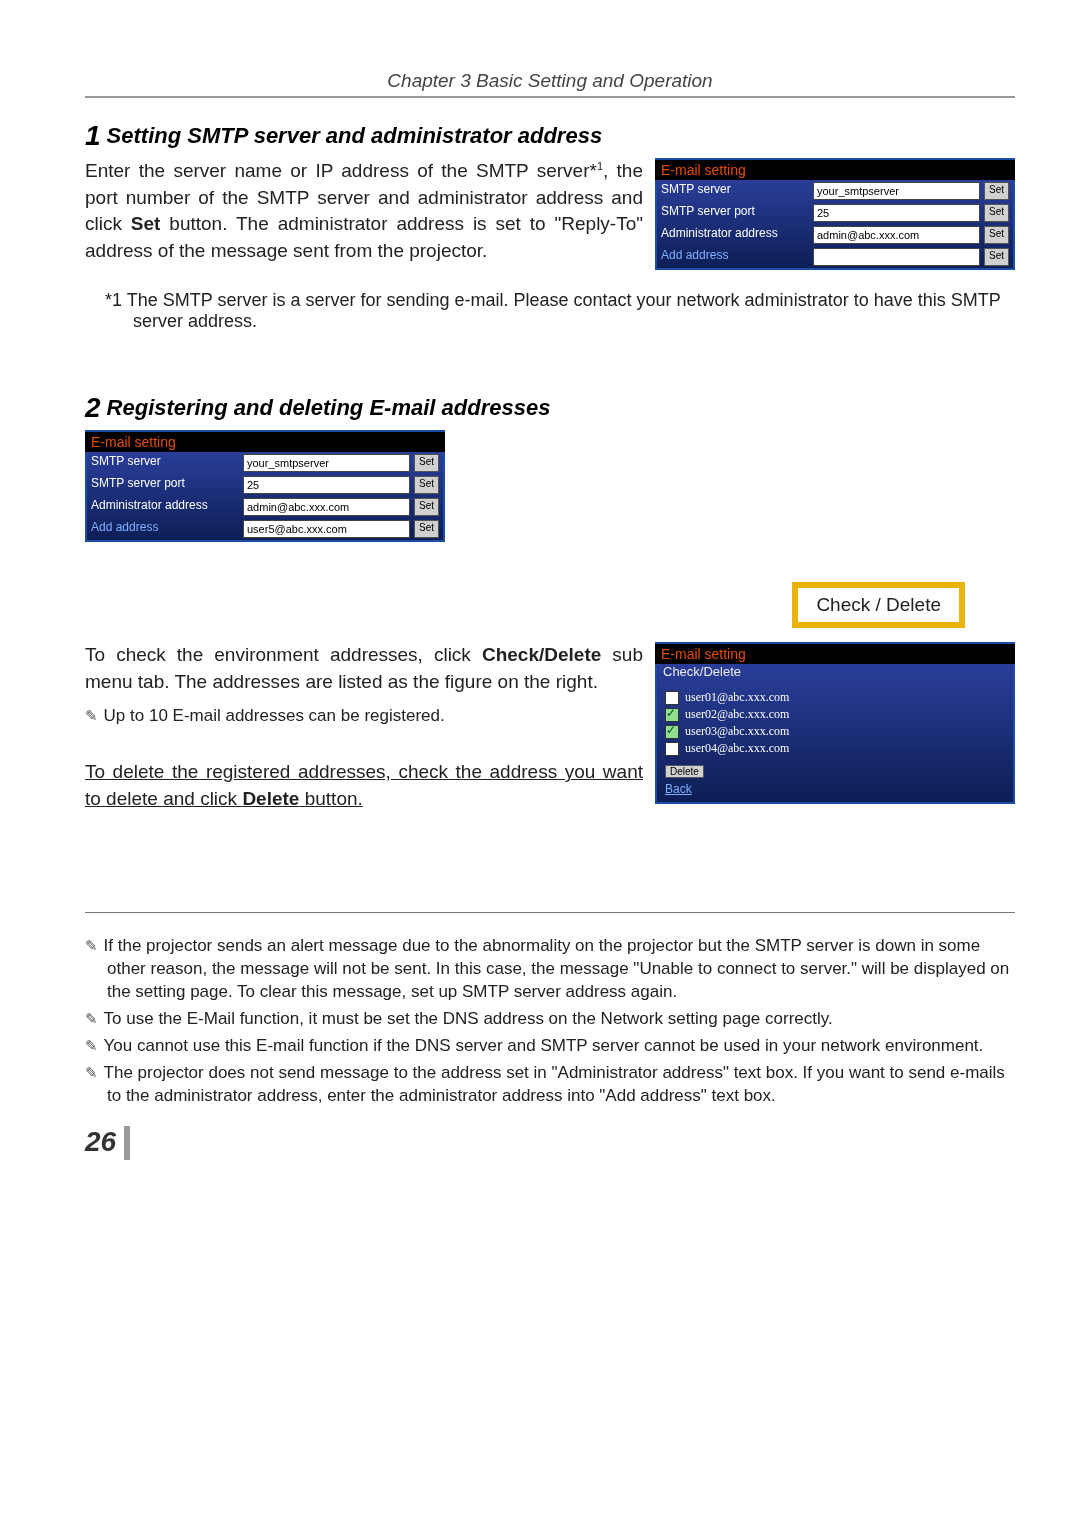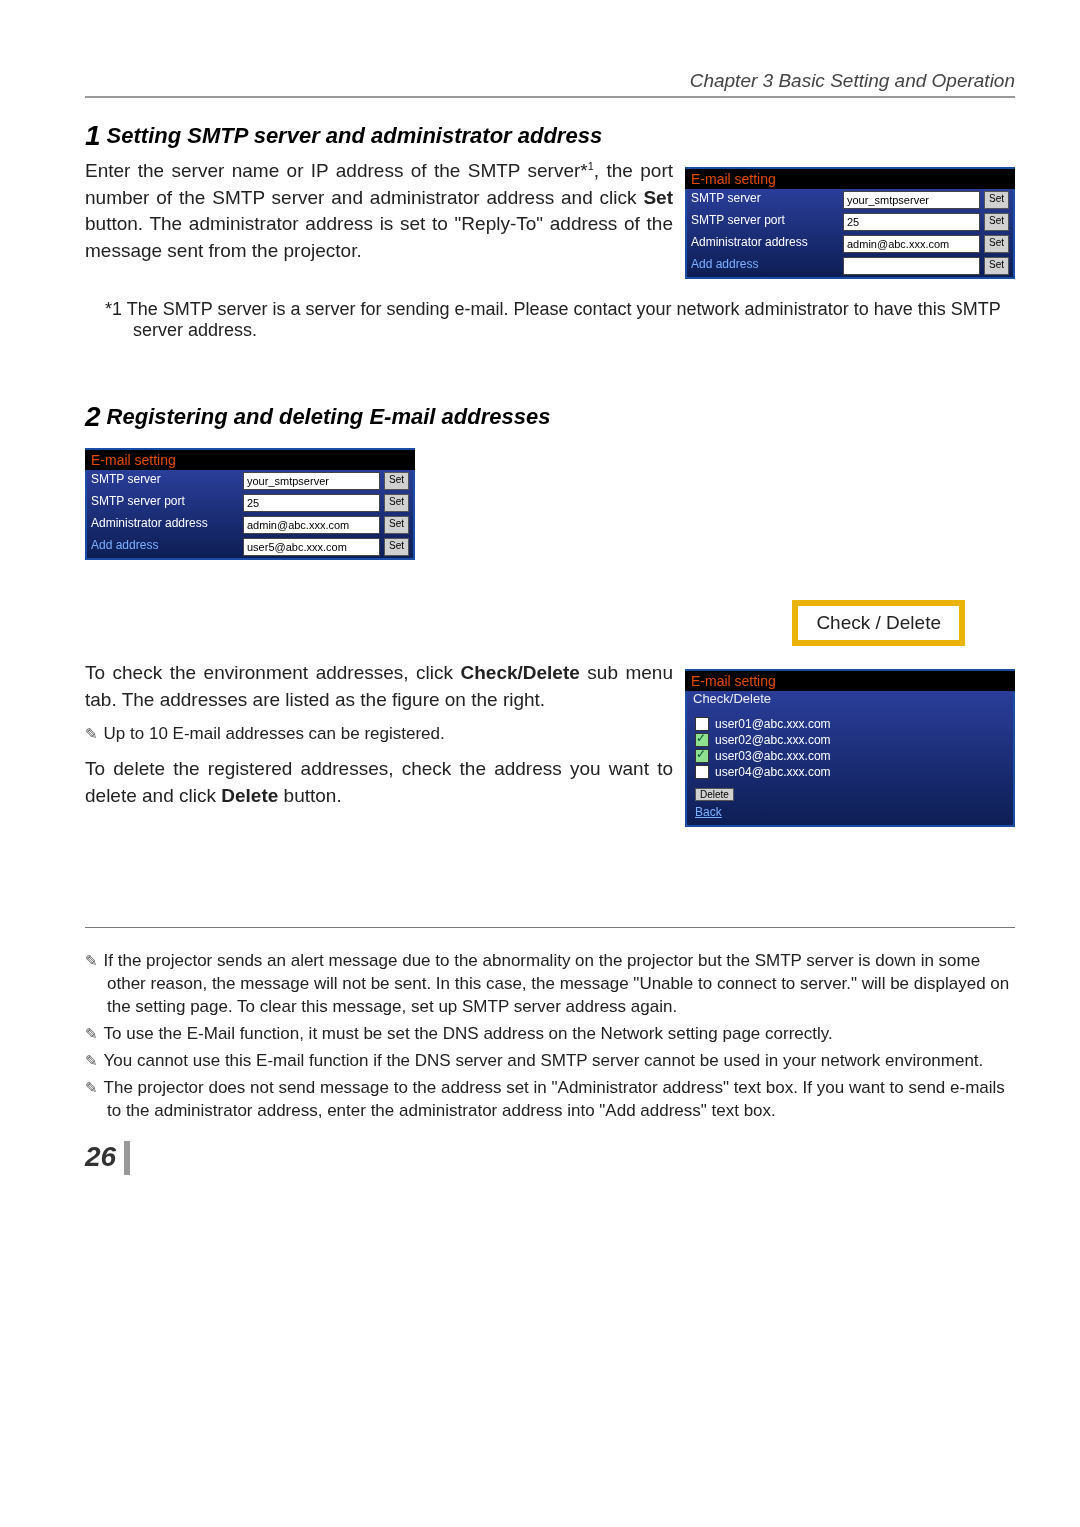--- a/index.html
+++ b/index.html
@@ -11,21 +11,21 @@
     width: 1080px;
   }
   .page {
     padding: 70px 65px 40px 85px;
     position: relative;
     box-sizing: border-box;
     min-height: 1527px;
   }
   .chap-header {
     display: flex;
-    justify-content: flex-end;
+    justify-content: center;
     align-items: flex-end;
     border-bottom: 2px solid #999;
     padding-bottom: 4px;
     margin-bottom: 22px;
   }
   .chap-title {
     font-style: italic;
     font-size: 19px;
     color: #444;
   }
@@ -99,24 +99,23 @@
   .page-num-bar {
     display: inline-block;
     width: 6px;
     height: 34px;
     background: #999;
     vertical-align: middle;
     margin-left: 8px;
   }
   
   .panel {
-    width: 330px;
+    width: 360px;
     box-sizing: border-box;
     flex-shrink: 0;
-    margin-top: 9px;
   }
   .panel-head {
     background: #000;
     color: #e34b00;
     font-family: Arial, sans-serif;
     font-size: 14px;
     padding: 2px 6px;
     border-top: 2px solid #1a4da6;
   }
   .panel-body {
@@ -160,20 +159,21 @@
     border: 1px solid #555;
     font-size: 10px;
     padding: 0 4px;
     height: 16px;
     line-height: 14px;
     color: #000;
     cursor: pointer;
   }
   .check-list {
     padding: 6px 8px 4px;
+    font-family: Liberation Serif, serif;
   }
   .check-item {
     display: flex;
     align-items: center;
     gap: 6px;
     font-size: 12px;
     color: #fff;
     padding: 1px 0;
   }
   .cb {
@@ -311,21 +311,21 @@
   </div>
 
   <div class="two-col">
     <div style="flex:1">
       <div class="body-text">
         <span>To check the environment addresses, click </span><b>Check/Delete</b><span> sub menu tab. The addresses are listed as the figure on the right.</span>
       </div>
       <div class="notes-block">
         <div class="note-line note-icon">Up to 10 E-mail addresses can be registered.</div>
       </div>
-      <div class="body-text" style="margin-top:10px;">
+      <div class="body-text" style="margin-top:31px;text-decoration:underline;">
         <span>To delete the registered addresses, check the address you want to delete and click </span><b>Delete</b><span> button.</span>
       </div>
     </div>
 
     <div class="panel">
       <div class="panel-head">E-mail setting</div>
       <div class="panel-body">
         <div class="panel-sub">Check/Delete</div>
         <div class="check-list">
           <div class="check-item">

